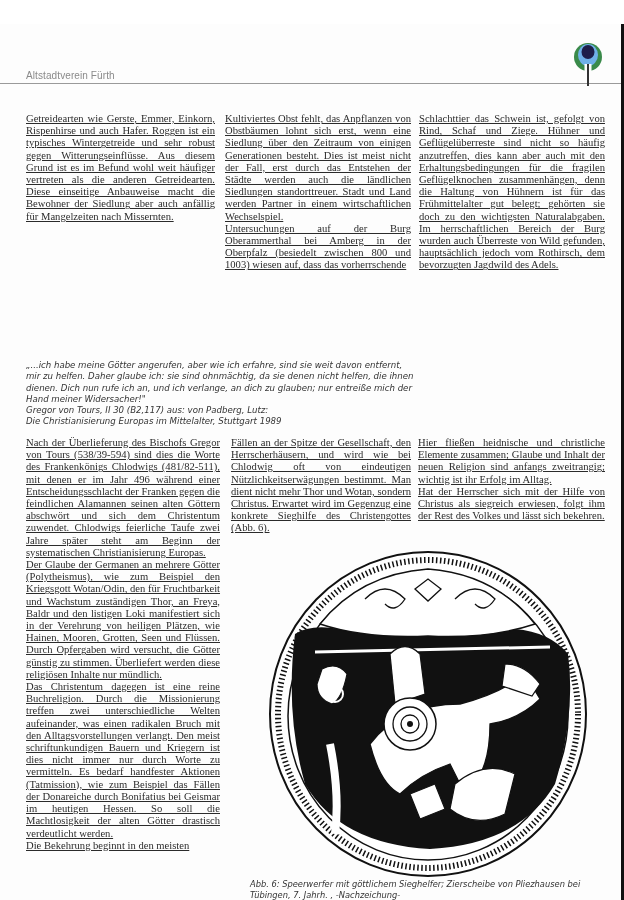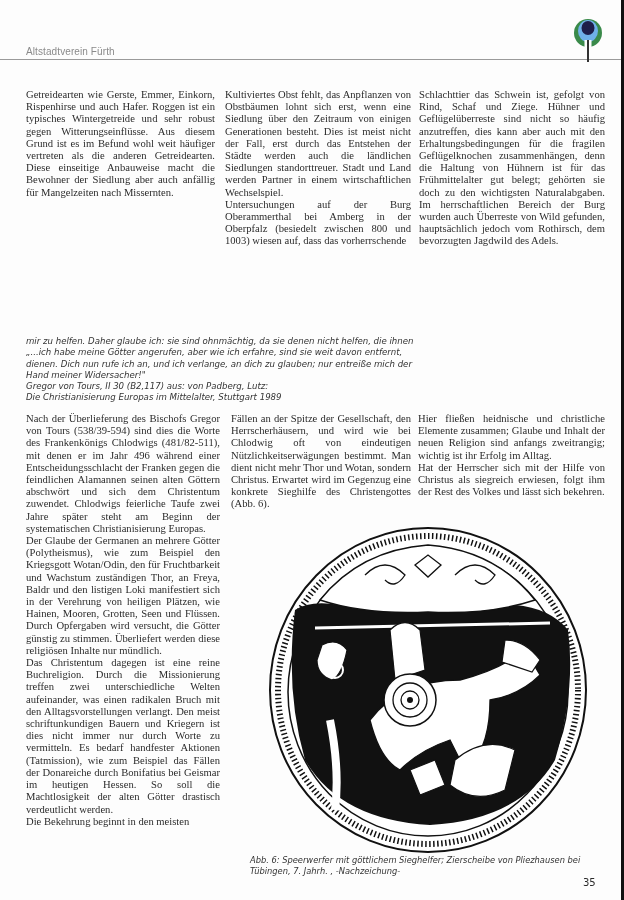--- a/index.html
+++ b/index.html
@@ -1,24 +1,24 @@
 <!DOCTYPE html>
 <html><head>
 <meta charset="utf-8">
 <style>
   html, body { margin: 0; padding: 0; background: #ffffff; }
   body { width: 624px; height: 900px; position: relative; overflow: hidden;
          font-family: "Liberation Serif", serif; color: #2a2a2a; }
-  .page { position: absolute; inset: 0; background: #fdfdfd; }
+  .page { position: absolute; inset: 0; background: #fdfdfd; margin-top: 24px; }
   .right-edge { position: absolute; top: 0; right: 0; width: 3px; height: 900px; background: #111; }
   .header-label { position: absolute; left: 26px; top: 46px; font-family: "Liberation Sans", sans-serif;
                   font-size: 10px; color: #8a8a8a; letter-spacing: 0.1px; }
   .header-rule { position: absolute; left: 0; top: 59px; width: 621px; height: 1px; background: #9a9a9a; }
   .logo { position: absolute; left: 571px; top: 18px; width: 34px; height: 44px; }
-  .col { position: absolute; font-size: 10.6px; line-height: 12.2px; text-align: justify; color: #2b2b2b; }
+  .col { position: absolute; font-size: 10.6px; line-height: 12.2px; text-align: justify; color: #2b2b2b; text-decoration: underline; }
   .col p { margin: 0; text-indent: 0; }
   .section-title { position: absolute; left: 26px; top: 310px; font-family: "DejaVu Sans", sans-serif;
                    font-weight: bold; font-size: 14.5px; color: #1a1a1a; letter-spacing: -0.3px; }
   .quote { position: absolute; left: 26px; top: 336px; width: 560px; font-family: "DejaVu Sans", sans-serif;
            font-style: italic; font-size: 8.6px; line-height: 11.3px; color: #333; }
   .quote div { white-space: nowrap; }
   .figure { position: absolute; left: 250px; top: 520px; width: 355px; height: 340px; }
   .caption { position: absolute; left: 250px; top: 855px; width: 370px; font-family: "DejaVu Sans", sans-serif;
              font-style: italic; font-size: 8.3px; line-height: 11px; color: #333; }
   .page-number { position: absolute; left: 583px; top: 877px; font-family: "DejaVu Sans", sans-serif;
@@ -47,22 +47,22 @@
   </div>
   <div class="col" style="left:225px; top:89px; width:186px;">
     <p>Kultiviertes Obst fehlt, das Anpflanzen von Obstbäumen lohnt sich erst, wenn eine Siedlung über den Zeitraum von einigen Generationen besteht. Dies ist meist nicht der Fall, erst durch das Entstehen der Städte werden auch die ländlichen Siedlungen standorttreuer. Stadt und Land werden Partner in einem wirtschaftlichen Wechselspiel.</p>
     <p>Untersuchungen auf der Burg Oberammerthal bei Amberg in der Oberpfalz (besiedelt zwischen 800 und 1003) wiesen auf, dass das vorherrschende</p>
   </div>
   <div class="col" style="left:419px; top:89px; width:186px;">
     <p>Schlachttier das Schwein ist, gefolgt von Rind, Schaf und Ziege. Hühner und Geflügelüberreste sind nicht so häufig anzutreffen, dies kann aber auch mit den Erhaltungsbedingungen für die fragilen Geflügelknochen zusammenhängen, denn die Haltung von Hühnern ist für das Frühmittelalter gut belegt; gehörten sie doch zu den wichtigsten Naturalabgaben. Im herrschaftlichen Bereich der Burg wurden auch Überreste von Wild gefunden, hauptsächlich jedoch vom Rothirsch, dem bevorzugten Jagdwild des Adels.</p>
   </div>
 
   <div class="quote">
+    <div>„...ich habe meine Götter angerufen, aber wie ich erfahre, sind sie weit davon entfernt,</div>
     <div>mir zu helfen. Daher glaube ich: sie sind ohnmächtig, da sie denen nicht helfen, die ihnen</div>
-    <div>„...ich habe meine Götter angerufen, aber wie ich erfahre, sind sie weit davon entfernt,</div>
     <div>dienen. Dich nun rufe ich an, und ich verlange, an dich zu glauben; nur entreiße mich der</div>
     <div>Hand meiner Widersacher!"</div>
     <div>Gregor von Tours, II 30 (B2,117) aus: von Padberg, Lutz:</div>
     <div>Die Christianisierung Europas im Mittelalter, Stuttgart 1989</div>
   </div>
 
   <div class="col" style="left:26px; top:413px; width:194px;">
     <p>Nach der Überlieferung des Bischofs Gregor von Tours (538/39-594) sind dies die Worte des Frankenkönigs Chlodwigs (481/82-511), mit denen er im Jahr 496 während einer Entscheidungsschlacht der Franken gegen die feindlichen Alamannen seinen alten Göttern abschwört und sich dem Christentum zuwendet. Chlodwigs feierliche Taufe zwei Jahre später steht am Beginn der systematischen Christianisierung Europas.</p>
     <p>Der Glaube der Germanen an mehrere Götter (Polytheismus), wie zum Beispiel den Kriegsgott Wotan/Odin, den für Fruchtbarkeit und Wachstum zuständigen Thor, an Freya, Baldr und den listigen Loki manifestiert sich in der Verehrung von heiligen Plätzen, wie Hainen, Mooren, Grotten, Seen und Flüssen. Durch Opfergaben wird versucht, die Götter günstig zu stimmen. Überliefert werden diese religiösen Inhalte nur mündlich.</p>
     <p>Das Christentum dagegen ist eine reine Buchreligion. Durch die Missionierung treffen zwei unterschiedliche Welten aufeinander, was einen radikalen Bruch mit den Alltagsvorstellungen verlangt. Den meist schriftunkundigen Bauern und Kriegern ist dies nicht immer nur durch Worte zu vermitteln. Es bedarf handfester Aktionen (Tatmission), wie zum Beispiel das Fällen der Donareiche durch Bonifatius bei Geismar im heutigen Hessen. So soll die Machtlosigkeit der alten Götter drastisch verdeutlicht werden.</p>

